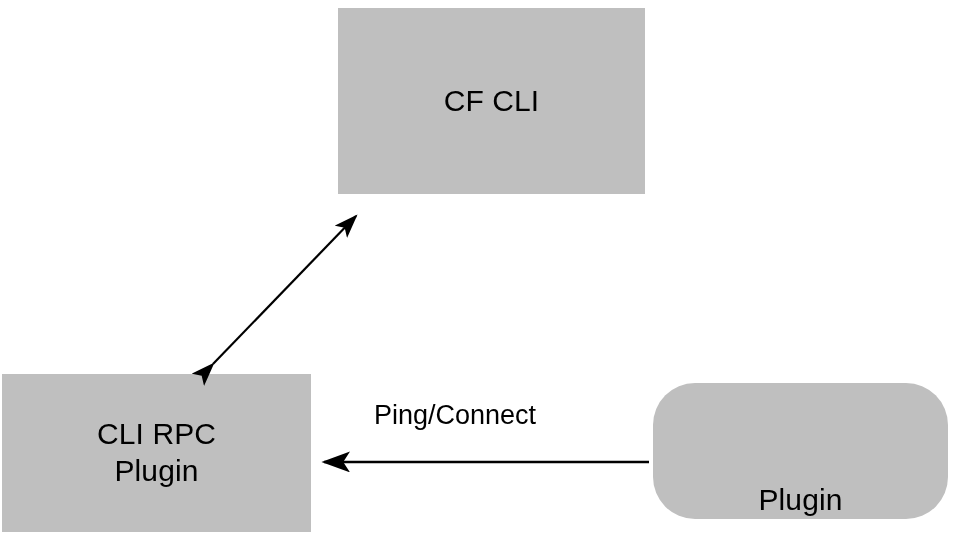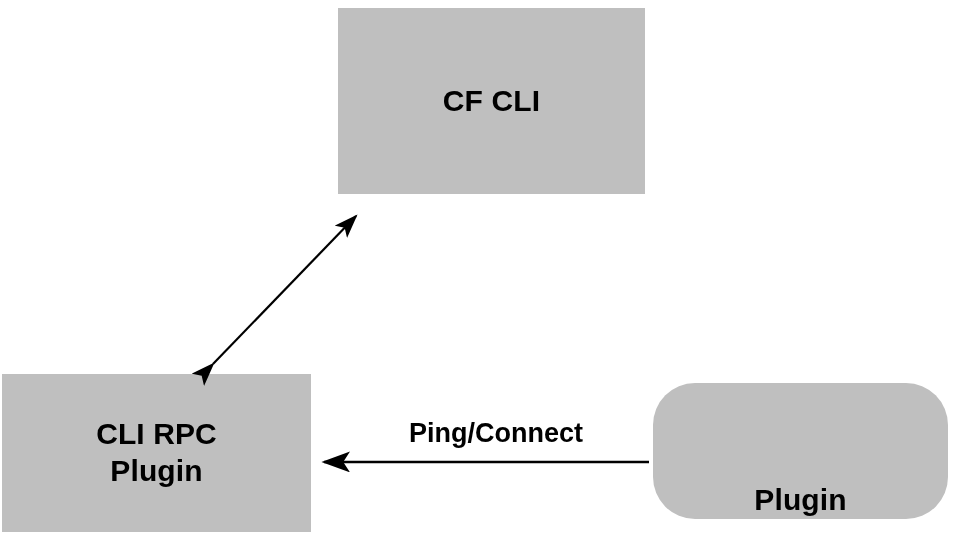--- a/index.html
+++ b/index.html
@@ -10,21 +10,20 @@
   }
   body {
     font-family: "Liberation Sans", sans-serif;
   }
   #diagram-canvas {
     position: relative;
     width: 960px;
     height: 540px;
     background: #ffffff;
     overflow: hidden;
-    font-weight: bold;
   }
   .node {
     position: absolute;
     background: #bfbfbf;
     display: flex;
     align-items: center;
     justify-content: center;
     text-align: center;
     color: #000000;
     box-sizing: border-box;
@@ -65,22 +64,21 @@
     pointer-events: none;
   }
   .edge-label {
     position: absolute;
     font-size: 27px;
     color: #000000;
     white-space: nowrap;
   }
   #edge-label-ping-connect {
     left: 374px;
-    top: 418px;
-    margin-left: 35px;
+    top: 400px;
   }
 </style>
 </head>
 <body>
 
 <div id="diagram-canvas">
 
   <div class="node" id="node-cf-cli">
     <span class="node-label">CF CLI</span>
   </div>

